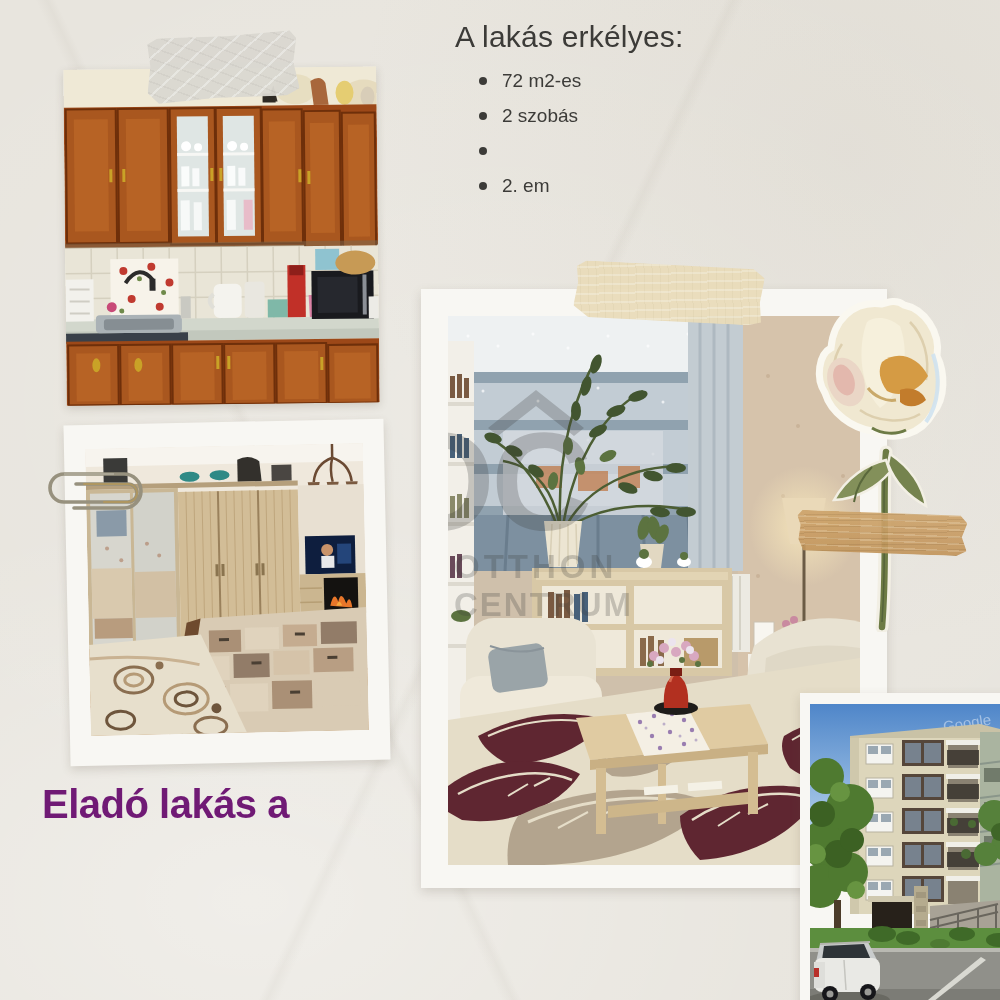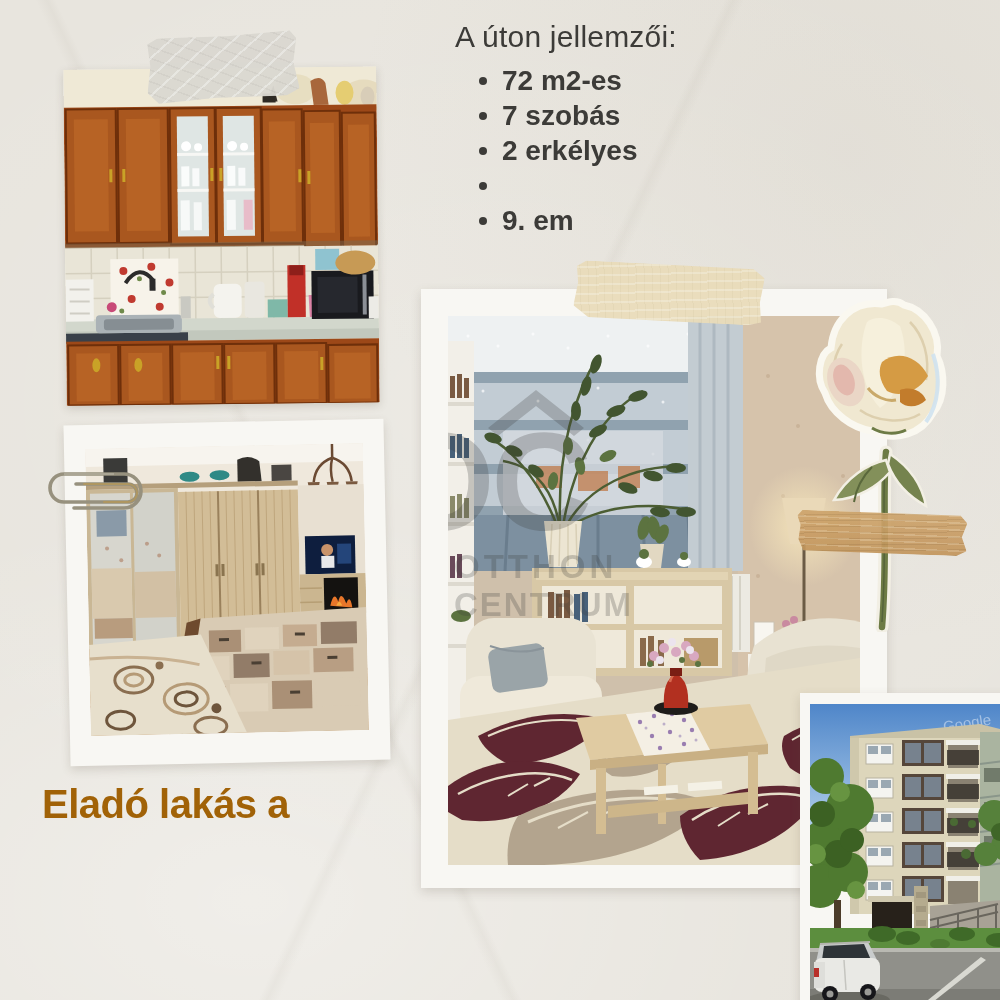--- a/index.html
+++ b/index.html
@@ -47,25 +47,25 @@
      repeating-linear-gradient(1deg,rgba(255,245,220,.22) 0 1.5px,rgba(0,0,0,0) 1.5px 7px),
      repeating-linear-gradient(-2deg,rgba(90,60,20,.12) 0 1px,rgba(0,0,0,0) 1px 6px),
      linear-gradient(#cda46c,#c2955c);
     clip-path:polygon(0% 14%,3% 0%,96% 4%,100% 22%,97% 55%,100% 88%,94% 100%,4% 96%,1% 70%,2% 36%);}
   .paperclip{position:absolute;left:44px;top:468px;width:112px;height:46px;}
   .rose{position:absolute;left:812px;top:292px;width:140px;height:340px;}
   
   .features{position:absolute;left:455px;top:20px;color:#3c3b38;}
   .features h1{margin:0;font-size:30px;font-weight:400;letter-spacing:.2px;}
   .features ul{list-style:none;margin:9px 0 0 0;padding:0;}
-  .features li{display:flex;align-items:center;font-size:28px;height:35px;font-weight:bold;}
+  .features li{display:flex;align-items:center;font-size:19px;height:35px;}
   .features .dot{width:8px;height:8px;border-radius:50%;background:#3c3b38;
     margin:0 15px 0 24px;flex:none;}
   
-  .big-title{position:absolute;left:42px;top:783px;color:#a16207;font-weight:bold;
+  .big-title{position:absolute;left:42px;top:783px;color:#701a75;font-weight:bold;
     font-size:40px;line-height:43px;letter-spacing:-.5px;}
 </style>
 </head>
 <body>
 
 <div class="canvas">
 
   <div class="photo kitchen">
     <svg viewBox="0 0 313 336" preserveAspectRatio="none">
       <rect width="313" height="336" fill="#efe9d6"></rect>
@@ -208,40 +208,36 @@
         <rect x="150" y="288" width="3" height="13"></rect>
           <rect x="161" y="288" width="3" height="13"></rect>
         <rect x="254" y="290" width="3" height="13"></rect>
       </g>
     </svg>
   </div>
 
   <div class="tape tape-gray"></div>
 
   <div class="features">
-    <h1>A úton jellemzői:</h1>
+    <h1>A lakás erkélyes:</h1>
     <ul>
       <li>
           <span class="dot"></span>
           <span>72 m2-es</span>
         </li>
       <li>
           <span class="dot"></span>
-          <span>7 szobás</span>
-        </li>
-      <li>
-          <span class="dot"></span>
-          <span>2 erkélyes</span>
+          <span>2 szobás</span>
         </li>
       <li>
           <span class="dot"></span>
         </li>
       <li>
           <span class="dot"></span>
-          <span>9. em</span>
+          <span>2. em</span>
         </li>
     </ul>
   </div>
 
   <div class="frame bedroom-frame">
     <div class="photo">
       <svg viewBox="0 0 278 287" preserveAspectRatio="none">
         <rect width="278" height="287" fill="#efe8dc"></rect>
         <rect width="278" height="18" fill="#f7f4ee"></rect>
 

